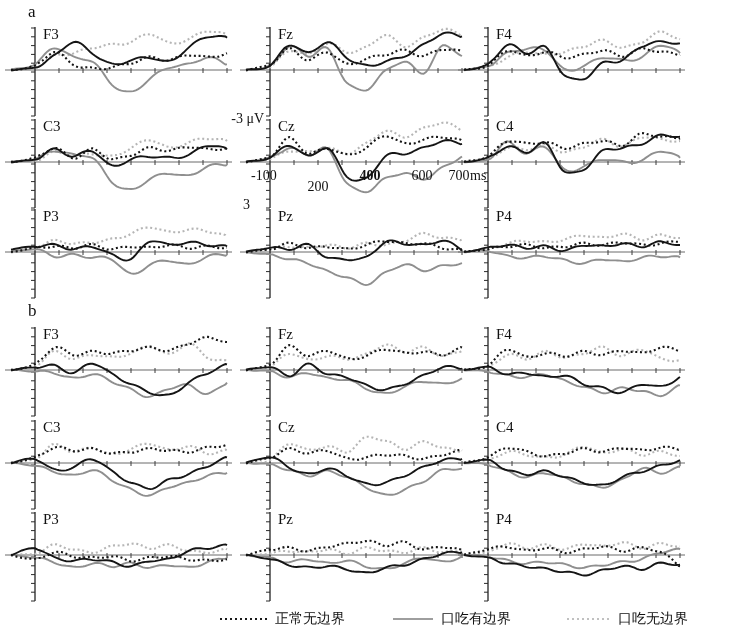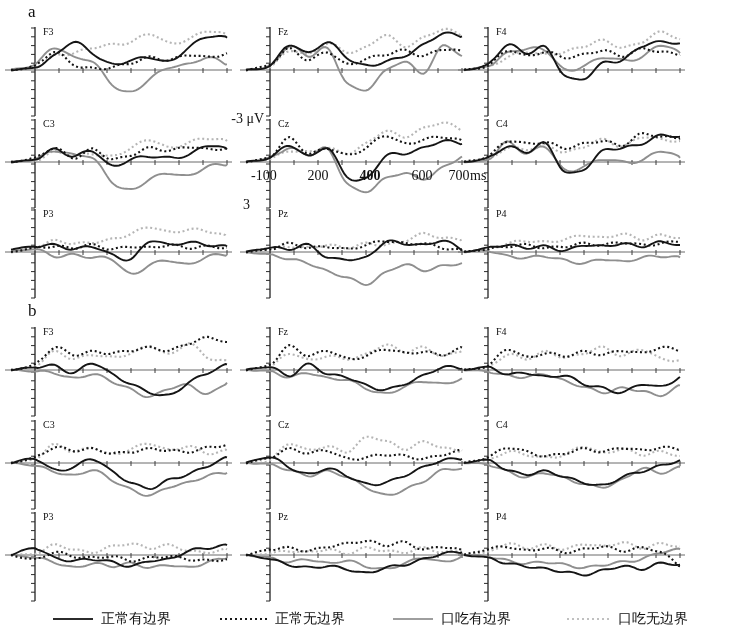--- a/index.html
+++ b/index.html
@@ -1,21 +1,21 @@
 <!DOCTYPE html>
 <html><head>
 <meta charset="utf-8">
 <style>
   html,body{margin:0;padding:0;background:#fff;}
   #canvas{position:relative;width:739px;height:642px;background:#ffffff;overflow:hidden;
           font-family:"Liberation Serif","DejaVu Serif",serif;color:#111;}
   .panel-label{position:absolute;font-size:17px;line-height:1;}
   .subplot{position:absolute;width:235px;height:96px;}
   .subplot svg{position:absolute;left:0;top:0;}
-  .el-label{position:absolute;left:40px;top:5px;font-size:10px;line-height:1;z-index:3;}
+  .el-label{position:absolute;left:40px;top:5px;font-size:15px;line-height:1;z-index:3;}
   .ax-label{position:absolute;font-size:14px;line-height:1;z-index:4;}
   .tick-label{position:absolute;font-size:14px;line-height:1;width:30px;text-align:center;z-index:4;}
   #legend{position:absolute;left:0;top:608px;width:739px;height:26px;z-index:5;}
   .lg-item{position:absolute;top:0;height:22px;display:flex;align-items:center;}
   .lg-line{display:inline-block;height:0;}
   .lg-line.dotted{height:2.4px;}
   .lg-label{margin-left:8px;font-size:14px;white-space:nowrap;}
 </style>
 </head>
 <body>
@@ -562,32 +562,28 @@
           <path d="M8.0 47.9 L9.9 47.9 L12.4 47.9 L15.5 47.8 L18.8 47.5 L22.3 46.9 L25.8 46.2 L29.1 45.4 L32.0 44.8 L34.6 43.6 L37.1 43.0 L39.6 42.3 L41.9 41.4 L44.2 40.4 L46.5 39.2 L48.8 38.0 L51.2 37.0 L53.6 36.4 L56.0 36.3 L58.4 36.7 L60.8 37.5 L63.2 38.7 L65.6 39.9 L68.0 41.1 L70.4 41.8 L72.8 42.0 L75.2 41.7 L77.6 40.9 L80.0 39.8 L82.4 38.6 L84.8 37.7 L87.2 37.2 L89.6 37.2 L92.0 37.8 L94.4 38.8 L96.8 40.1 L99.2 41.4 L101.6 42.3 L104.0 42.9 L106.4 42.9 L108.8 42.5 L111.2 41.7 L113.6 40.6 L116.0 39.6 L118.4 38.7 L120.8 38.1 L123.2 37.8 L125.6 37.6 L128.0 37.7 L130.4 37.9 L132.8 38.1 L135.2 38.1 L137.6 38.2 L140.0 38.2 L142.4 38.3 L144.8 38.4 L147.2 38.6 L149.6 38.8 L152.0 38.8 L154.4 38.6 L156.8 38.3 L159.2 37.7 L161.6 36.9 L164.0 36.1 L166.4 35.4 L168.8 35.1 L171.2 35.4 L173.6 36.1 L176.0 37.3 L178.4 38.7 L180.8 40.1 L183.2 41.3 L185.6 42.0 L188.0 42.0 L190.4 41.4 L192.8 40.3 L195.2 39.0 L197.6 37.7 L200.0 36.6 L202.4 36.0 L204.8 35.9 L207.3 36.4 L210.0 37.3 L212.8 38.2 L215.6 39.0 L218.2 39.5 L220.5 39.6 L222.5 39.6 L224.0 39.6" fill="none" stroke="#b5b5b5" stroke-width="2.1" stroke-dasharray="2 2.7"></path>
           <path d="M8.0 48.4 L9.9 48.4 L12.4 48.3 L15.5 48.2 L18.8 48.0 L22.3 48.2 L25.8 48.6 L29.1 49.2 L32.0 49.7 L34.6 50.9 L37.1 51.3 L39.6 51.5 L41.9 51.6 L44.2 51.6 L46.5 51.8 L48.8 52.0 L51.2 52.6 L53.6 53.3 L56.0 54.3 L58.4 55.3 L60.8 56.2 L63.2 56.8 L65.6 57.1 L68.0 57.0 L70.4 56.6 L72.8 56.0 L75.2 55.4 L77.6 54.9 L80.0 54.7 L82.4 54.7 L84.8 55.0 L87.2 55.4 L89.6 55.9 L92.0 56.2 L94.4 56.4 L96.8 56.4 L99.2 56.3 L101.6 56.1 L104.0 56.1 L106.4 56.3 L108.8 56.8 L111.2 57.6 L113.6 58.5 L116.0 59.6 L118.4 60.5 L120.8 61.1 L123.2 61.3 L125.6 61.1 L128.0 60.7 L130.4 60.0 L132.8 59.4 L135.2 58.9 L137.6 58.6 L140.0 58.5 L142.4 58.6 L144.8 58.7 L147.2 58.7 L149.6 58.5 L152.0 58.1 L154.4 57.3 L156.8 56.4 L159.2 55.5 L161.6 54.7 L164.0 54.3 L166.4 54.1 L168.8 54.1 L171.2 54.4 L173.6 54.7 L176.0 54.8 L178.4 54.7 L180.8 54.1 L183.2 53.3 L185.6 52.2 L188.0 50.9 L190.4 49.7 L192.8 48.6 L195.2 47.8 L197.6 47.2 L200.0 46.8 L202.4 46.5 L204.8 46.2 L207.3 45.7 L210.0 45.0 L212.8 44.0 L215.6 43.0 L218.2 42.2 L220.5 41.7 L222.5 41.5 L224.0 42.4" fill="none" stroke="#8f8f8f" stroke-width="1.9"></path>
           <path d="M8.0 47.7 L9.9 47.1 L12.4 46.5 L15.5 45.9 L18.8 45.4 L22.3 44.9 L25.8 44.2 L29.1 43.4 L32.0 42.5 L34.6 41.5 L37.1 40.5 L39.6 39.7 L41.9 39.4 L44.2 39.3 L46.5 39.5 L48.8 39.9 L51.2 40.4 L53.6 40.9 L56.0 41.4 L58.4 41.7 L60.8 41.9 L63.2 42.1 L65.6 42.2 L68.0 42.5 L70.4 42.8 L72.8 43.0 L75.2 43.3 L77.6 43.4 L80.0 43.3 L82.4 42.9 L84.8 42.4 L87.2 41.7 L89.6 41.1 L92.0 40.8 L94.4 40.8 L96.8 41.3 L99.2 42.1 L101.6 43.2 L104.0 44.4 L106.4 45.4 L108.8 46.1 L111.2 46.3 L113.6 46.0 L116.0 45.3 L118.4 44.3 L120.8 43.3 L123.2 42.4 L125.6 41.7 L128.0 41.4 L130.4 41.4 L132.8 41.5 L135.2 41.5 L137.6 41.5 L140.0 41.2 L142.4 40.8 L144.8 40.2 L147.2 39.6 L149.6 39.3 L152.0 39.4 L154.4 39.9 L156.8 40.7 L159.2 41.9 L161.6 43.1 L164.0 44.1 L166.4 44.8 L168.8 44.8 L171.2 44.4 L173.6 43.5 L176.0 42.4 L178.4 41.3 L180.8 40.4 L183.2 40.0 L185.6 40.1 L188.0 40.6 L190.4 41.4 L192.8 42.2 L195.2 43.0 L197.6 43.7 L200.0 44.2 L202.4 44.6 L204.8 45.1 L207.3 45.9 L210.0 47.3 L212.8 49.3 L215.6 51.8 L218.2 54.4 L220.5 56.9 L222.5 58.9 L224.0 59.2" fill="none" stroke="#151515" stroke-width="2.1" stroke-dasharray="2 2.7"></path>
           <path d="M8.0 47.9 L9.9 48.3 L12.4 48.7 L15.5 49.2 L18.8 49.4 L22.3 49.5 L25.8 49.6 L29.1 49.9 L32.0 50.4 L34.6 50.7 L37.1 51.9 L39.6 53.2 L41.9 54.5 L44.2 55.5 L46.5 56.2 L48.8 56.5 L51.2 56.6 L53.6 56.5 L56.0 56.5 L58.4 56.6 L60.8 56.9 L63.2 57.6 L65.6 58.4 L68.0 59.3 L70.4 60.1 L72.8 60.6 L75.2 60.9 L77.6 60.9 L80.0 60.8 L82.4 60.5 L84.8 60.4 L87.2 60.6 L89.6 61.0 L92.0 61.7 L94.4 62.6 L96.8 63.5 L99.2 64.3 L101.6 64.8 L104.0 65.1 L106.4 65.1 L108.8 64.9 L111.2 64.7 L113.6 64.8 L116.0 65.1 L118.4 65.6 L120.8 66.5 L123.2 67.3 L125.6 68.1 L128.0 68.5 L130.4 68.5 L132.8 68.0 L135.2 67.1 L137.6 66.0 L140.0 64.8 L142.4 63.7 L144.8 62.9 L147.2 62.4 L149.6 62.3 L152.0 62.2 L154.4 62.1 L156.8 61.8 L159.2 61.4 L161.6 60.7 L164.0 59.9 L166.4 59.2 L168.8 58.7 L171.2 58.6 L173.6 59.0 L176.0 59.8 L178.4 60.7 L180.8 61.8 L183.2 62.6 L185.6 63.0 L188.0 62.8 L190.4 61.9 L192.8 60.7 L195.2 59.2 L197.6 57.7 L200.0 56.5 L202.4 55.7 L204.8 55.5 L207.3 55.8 L210.0 56.5 L212.8 57.3 L215.6 57.8 L218.2 58.1 L220.5 58.0 L222.5 57.9 L224.0 57.8" fill="none" stroke="#151515" stroke-width="1.9"></path>
         </svg>
       </div>
     </div>
 
   <div class="ax-label" style="left:212px;top:112px;width:52px;text-align:right;">-3 μV</div>
   <div class="ax-label" style="left:237px;top:169px;margin-left:14px;">-100</div>
-  <div class="tick-label" style="left:303px;top:169px;">200</div>
+  <div class="tick-label" style="left:303px;top:180px;">200</div>
   <div class="tick-label" style="left:355px;top:169px;font-weight:bold;">400</div>
   <div class="tick-label" style="left:407px;top:169px;">600</div>
   <div class="tick-label" style="left:444px;top:169px;">700</div>
   <div class="ax-label" style="left:470px;top:169px;">ms</div>
   <div class="ax-label" style="left:243px;top:198px;">3</div>
 
   <div id="legend">
-    <div class="lg-item" style="left:53px;">
-      <span class="lg-line" style="width: 40px; border-top: 2.4px solid rgb(43, 43, 43);"></span>
-      <span class="lg-label">正常有边界</span>
-    </div>
     <div class="lg-item" style="left:220px;">
       <span class="lg-line dotted" style="width: 47px; background-image: repeating-linear-gradient(90deg, rgb(26, 26, 26) 0px, rgb(26, 26, 26) 2.4px, transparent 2.4px, transparent 5px);"></span>
       <span class="lg-label">正常无边界</span>
     </div>
     <div class="lg-item" style="left:393px;">
       <span class="lg-line" style="width: 40px; border-top: 2.4px solid rgb(158, 158, 158);"></span>
       <span class="lg-label">口吃有边界</span>
     </div>
     <div class="lg-item" style="left:567px;">
       <span class="lg-line dotted" style="width: 43px; background-image: repeating-linear-gradient(90deg, rgb(192, 192, 192) 0px, rgb(192, 192, 192) 2.4px, transparent 2.4px, transparent 5px);"></span>

